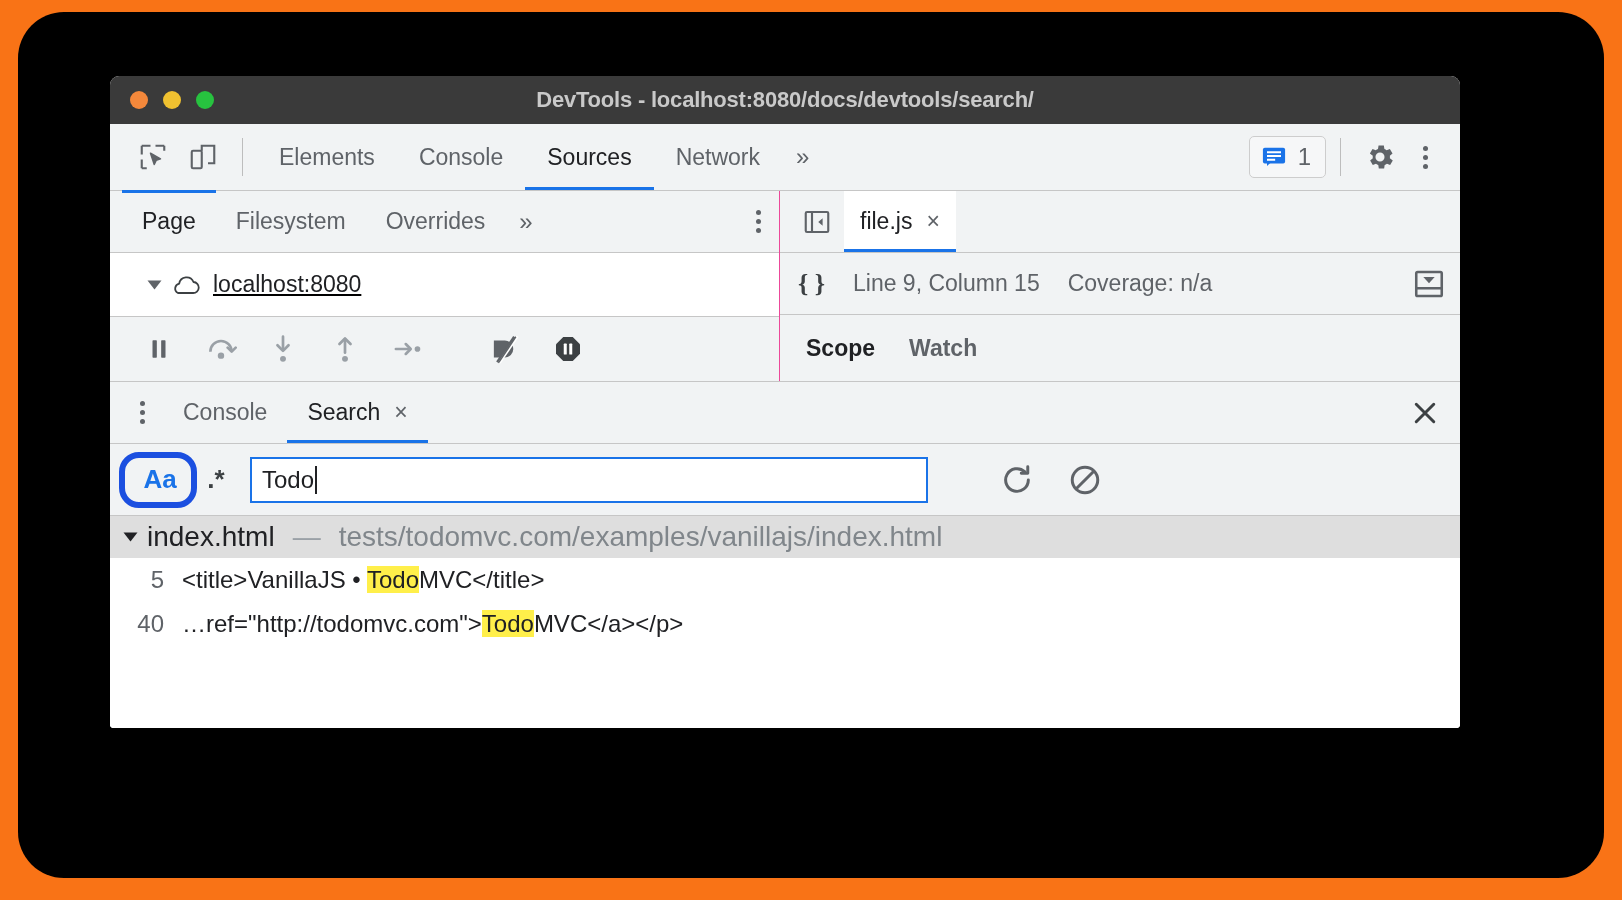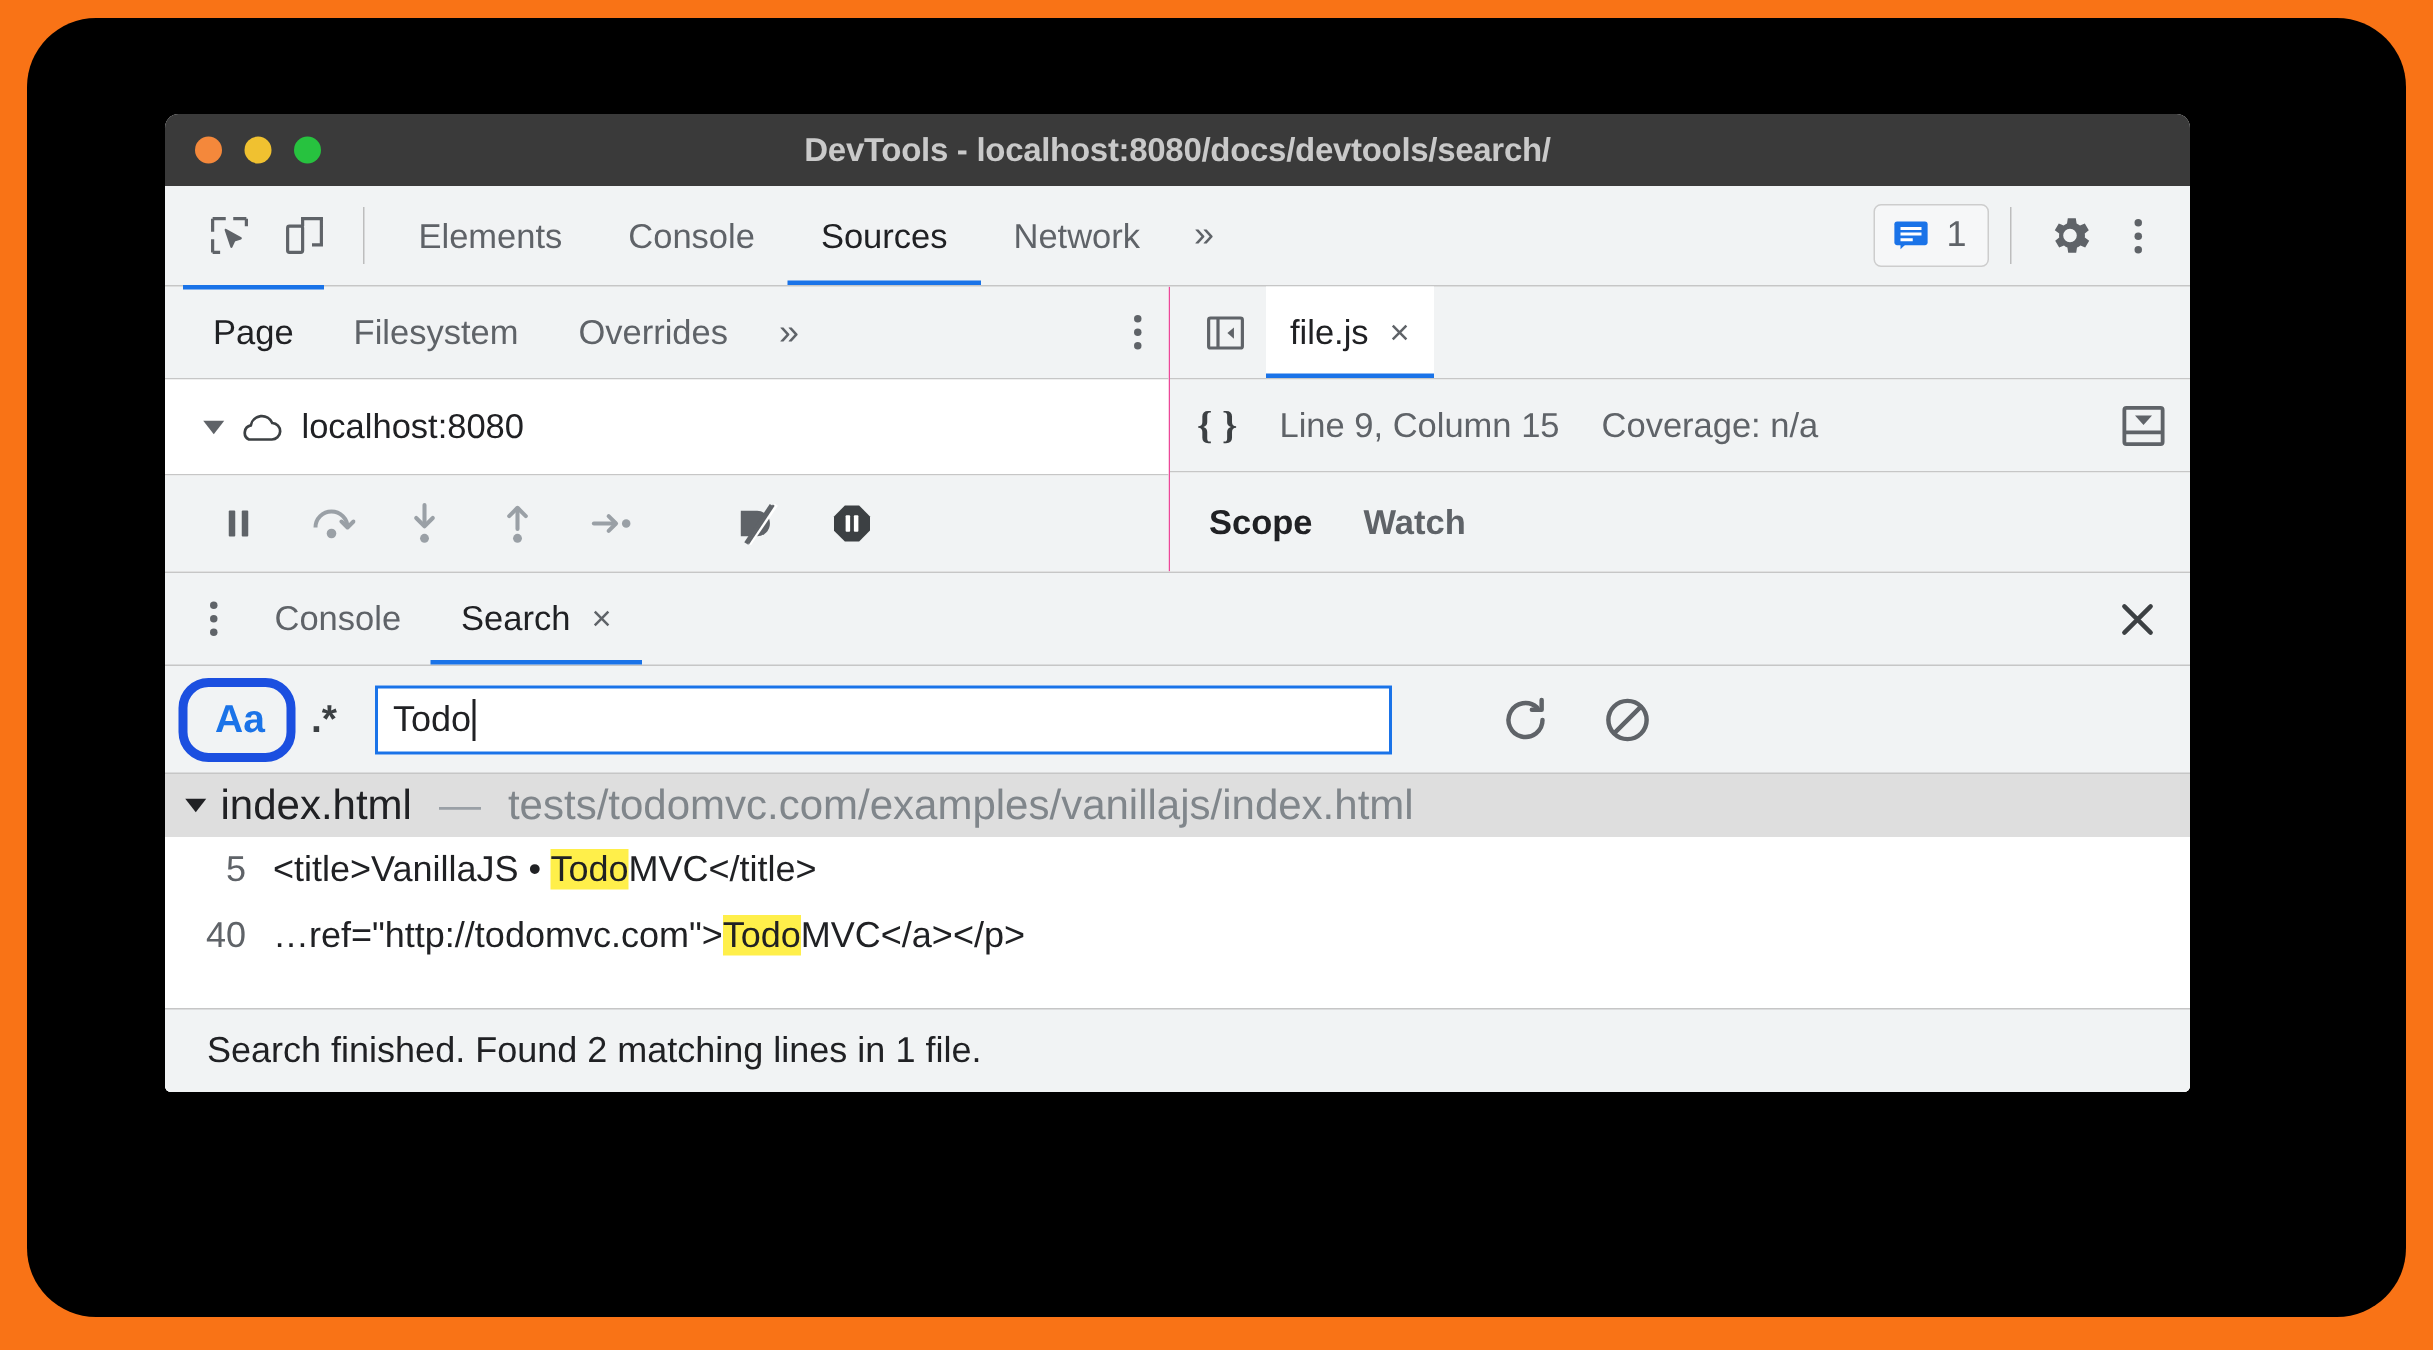--- a/index.html
+++ b/index.html
@@ -135,21 +135,22 @@
     display: flex; flex-direction: column; gap: 4px;
     align-items: center; justify-content: center;
     padding: 0 18px;
   }
   .kebab i { width: 5px; height: 5px; border-radius: 50%; background: #5f6368; display:block;}
   .treearea {
     flex: 1 1 auto;
     background: #fff;
     border-bottom: 1px solid #c6c6c6;
     display: flex; align-items: center;
-    padding-left: 28px;
+    padding-left: 40px;
+    text-decoration: underline;
   }
   .treerow { display: flex; align-items: center; gap: 10px; }
   .tri {
     width: 0; height: 0;
     border-left: 9px solid #5f6368;
     border-top: 7px solid transparent;
     border-bottom: 7px solid transparent;
     transform: rotate(90deg);
   }
   .treelabel { font-size: 23px; color: #202124; }
@@ -575,19 +576,16 @@
           <span class="lnum">5</span>
           <span class="ltext"><span>&lt;title&gt;VanillaJS • </span><mark>Todo</mark><span>MVC&lt;/title&gt;</span></span>
         </div>
 
         <div class="resline">
           <span class="lnum">40</span>
           <span class="ltext"><span>…ref="http://todomvc.com"&gt;</span><mark>Todo</mark><span>MVC&lt;/a&gt;&lt;/p&gt;</span></span>
         </div>
       </div>
 
-      <div class="statusbar">
-        <span>Search finished.  Found 2 matching lines in 1 file.</span>
-      </div>
     </div>
 
   </div>
 </div>
 
 </body></html>

